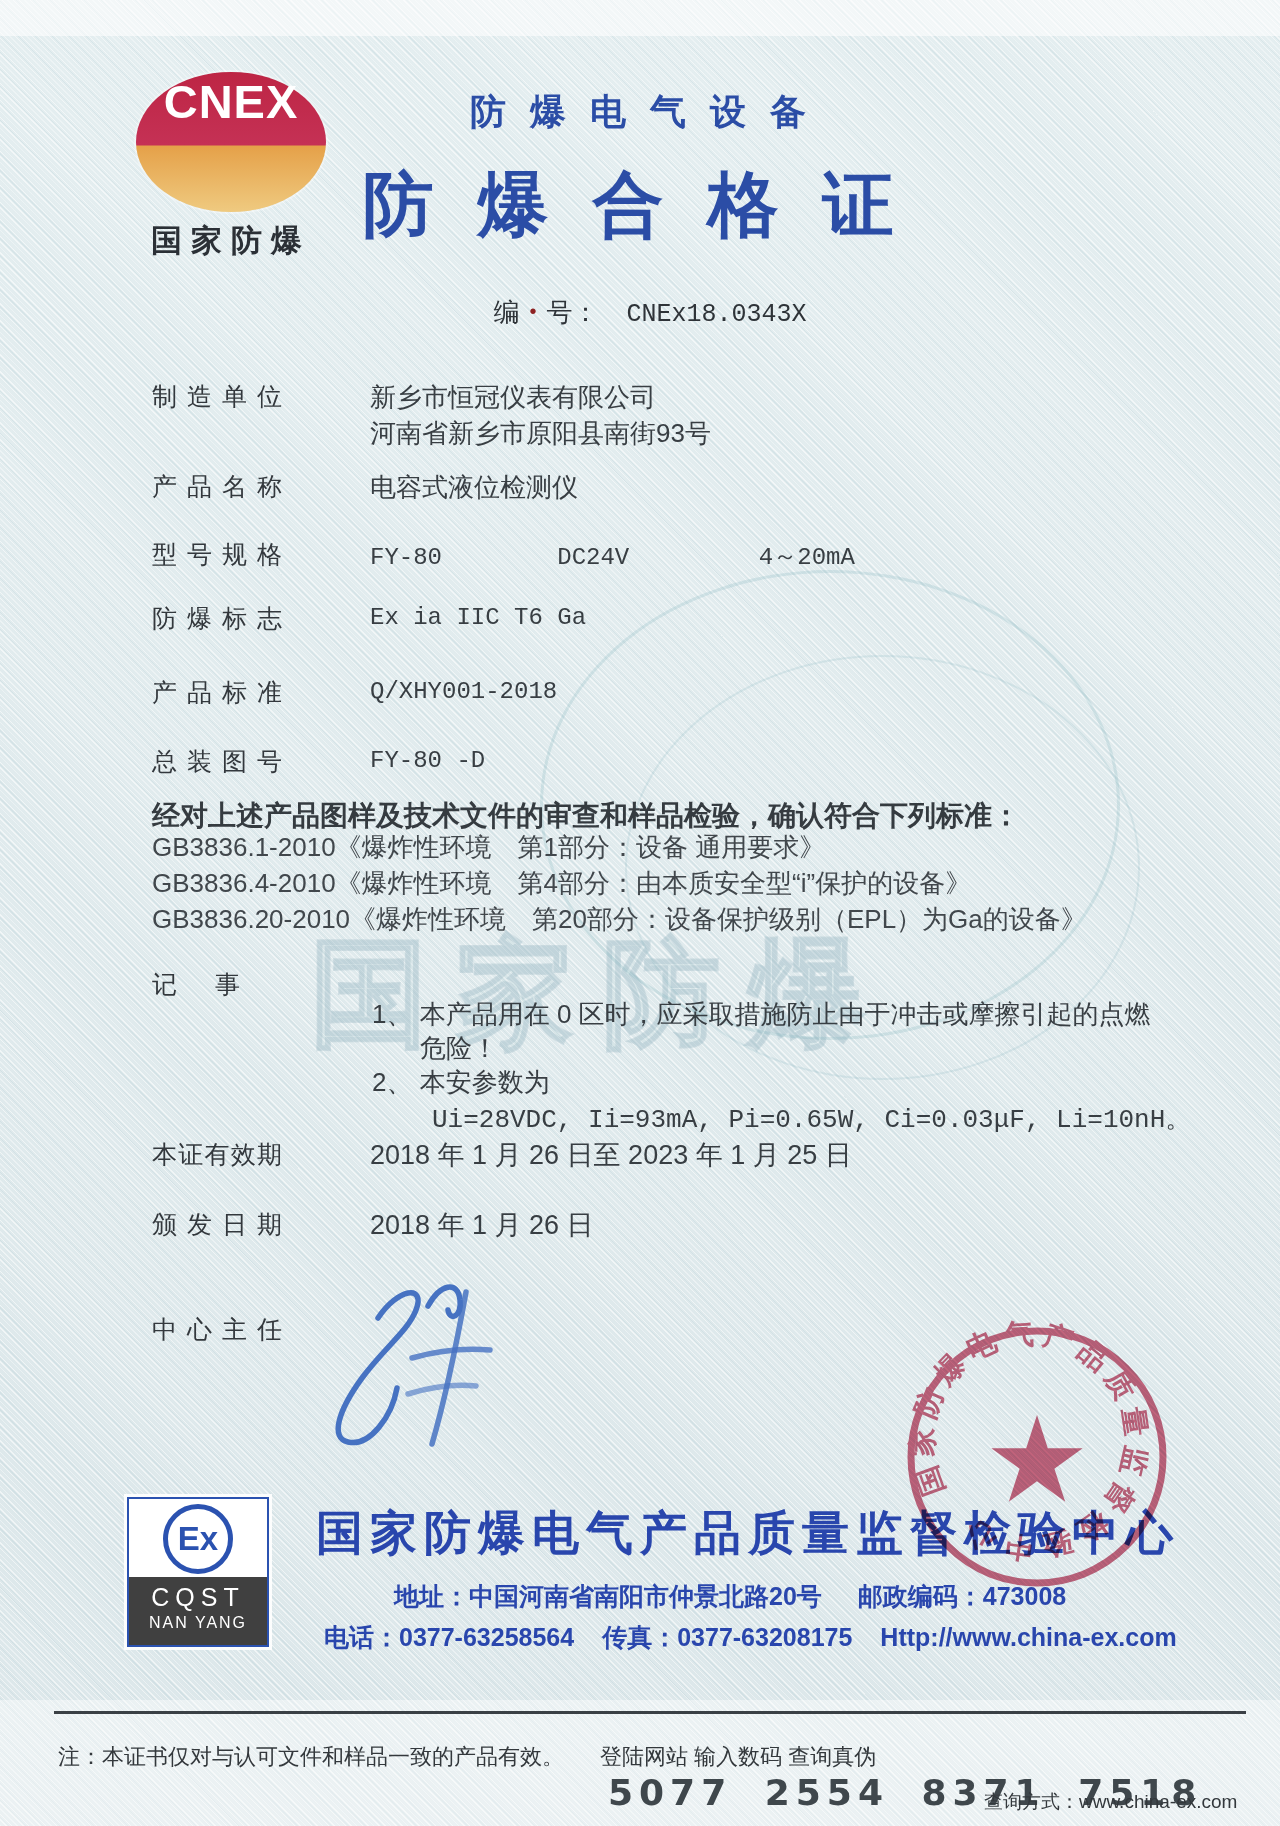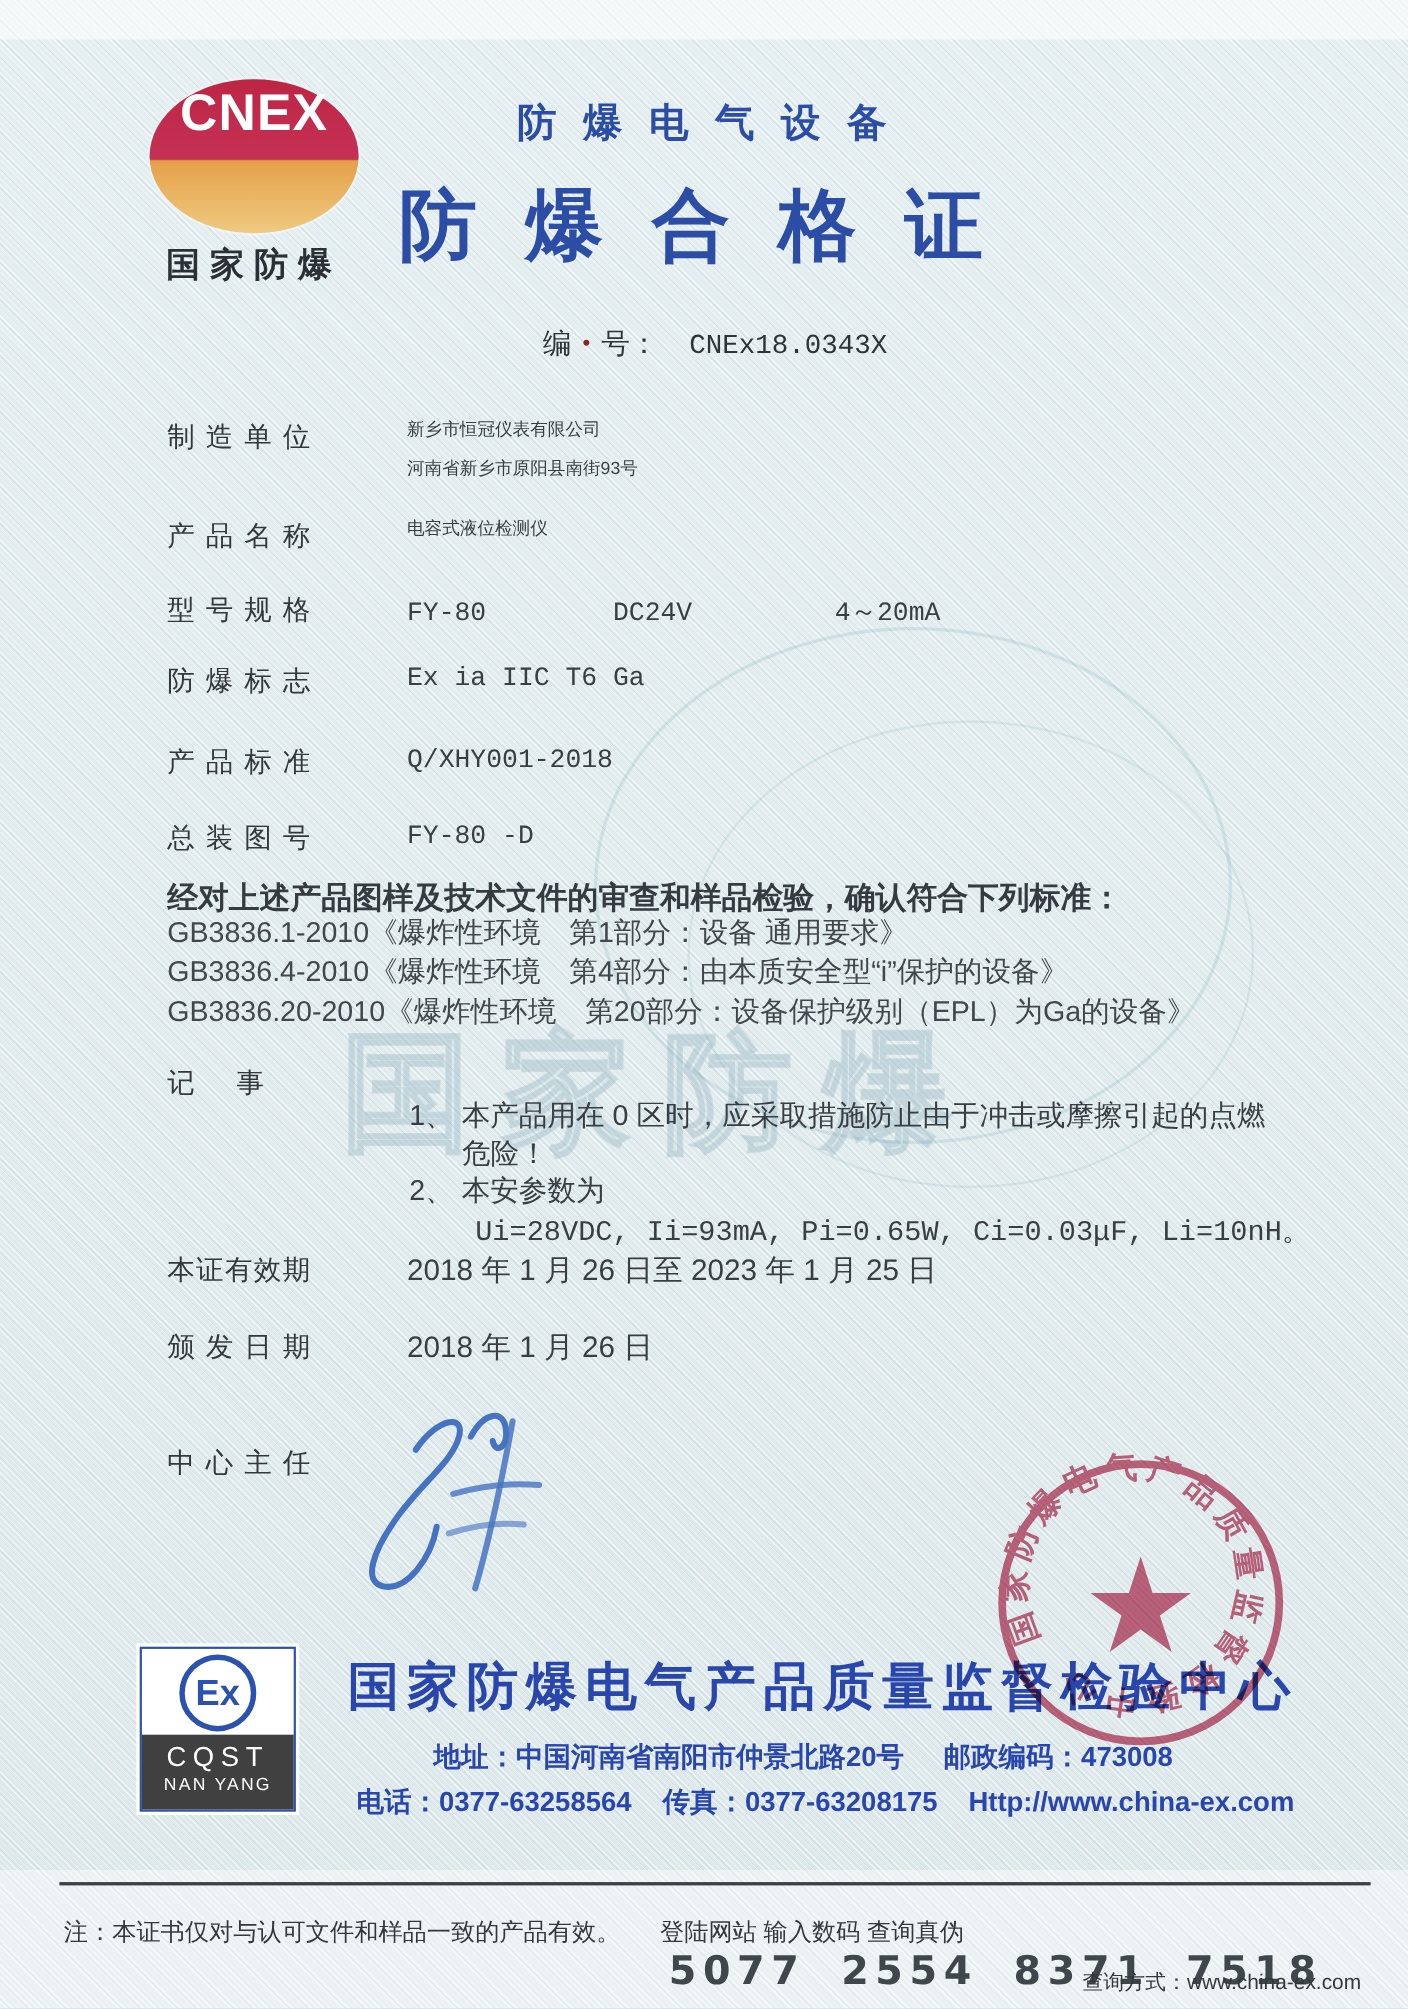--- a/index.html
+++ b/index.html
@@ -28,21 +28,21 @@
     font-weight:bold; letter-spacing:24px; color:#2b4da6; }
   .main-title { left:250px; top:158px; width:800px; text-align:center; font-size:71px;
     font-weight:bold; letter-spacing:44px; color:#2b4da6; }
   .certno { left:330px; top:295px; width:640px; text-align:center; font-size:26px; color:#2e3338; }
   .certno .dot { color:#8d2222; margin:0 10px; font-size:20px; vertical-align:3px; }
   .certno .val { font-family:"Liberation Mono",monospace; font-size:25px; margin-left:28px; }
 
   
   .flabel { left:152px; width:130px; font-size:25px; color:#33383d;
     text-align:justify; text-align-last:justify; }
-  .fvalue { left:370px; font-size:16px; color:#383e43; white-space:pre; }
+  .fvalue { left:370px; font-size:26px; color:#383e43; white-space:pre; }
   .mono  { font-family:"Liberation Mono",monospace; font-size:24px; }
 
   .intro { left:152px; top:797px; font-size:28px; font-weight:600; color:#353b40; }
   .gb { left:152px; font-size:26px; color:#41474c; }
 
   .note-item { left:372px; font-size:26px; color:#383e43;margin-top:29px; }
 
   
   .sig-label { top:1313px; }
   .stamp-svg { left:887px; top:1307px; mix-blend-mode:multiply; opacity:.88; }

